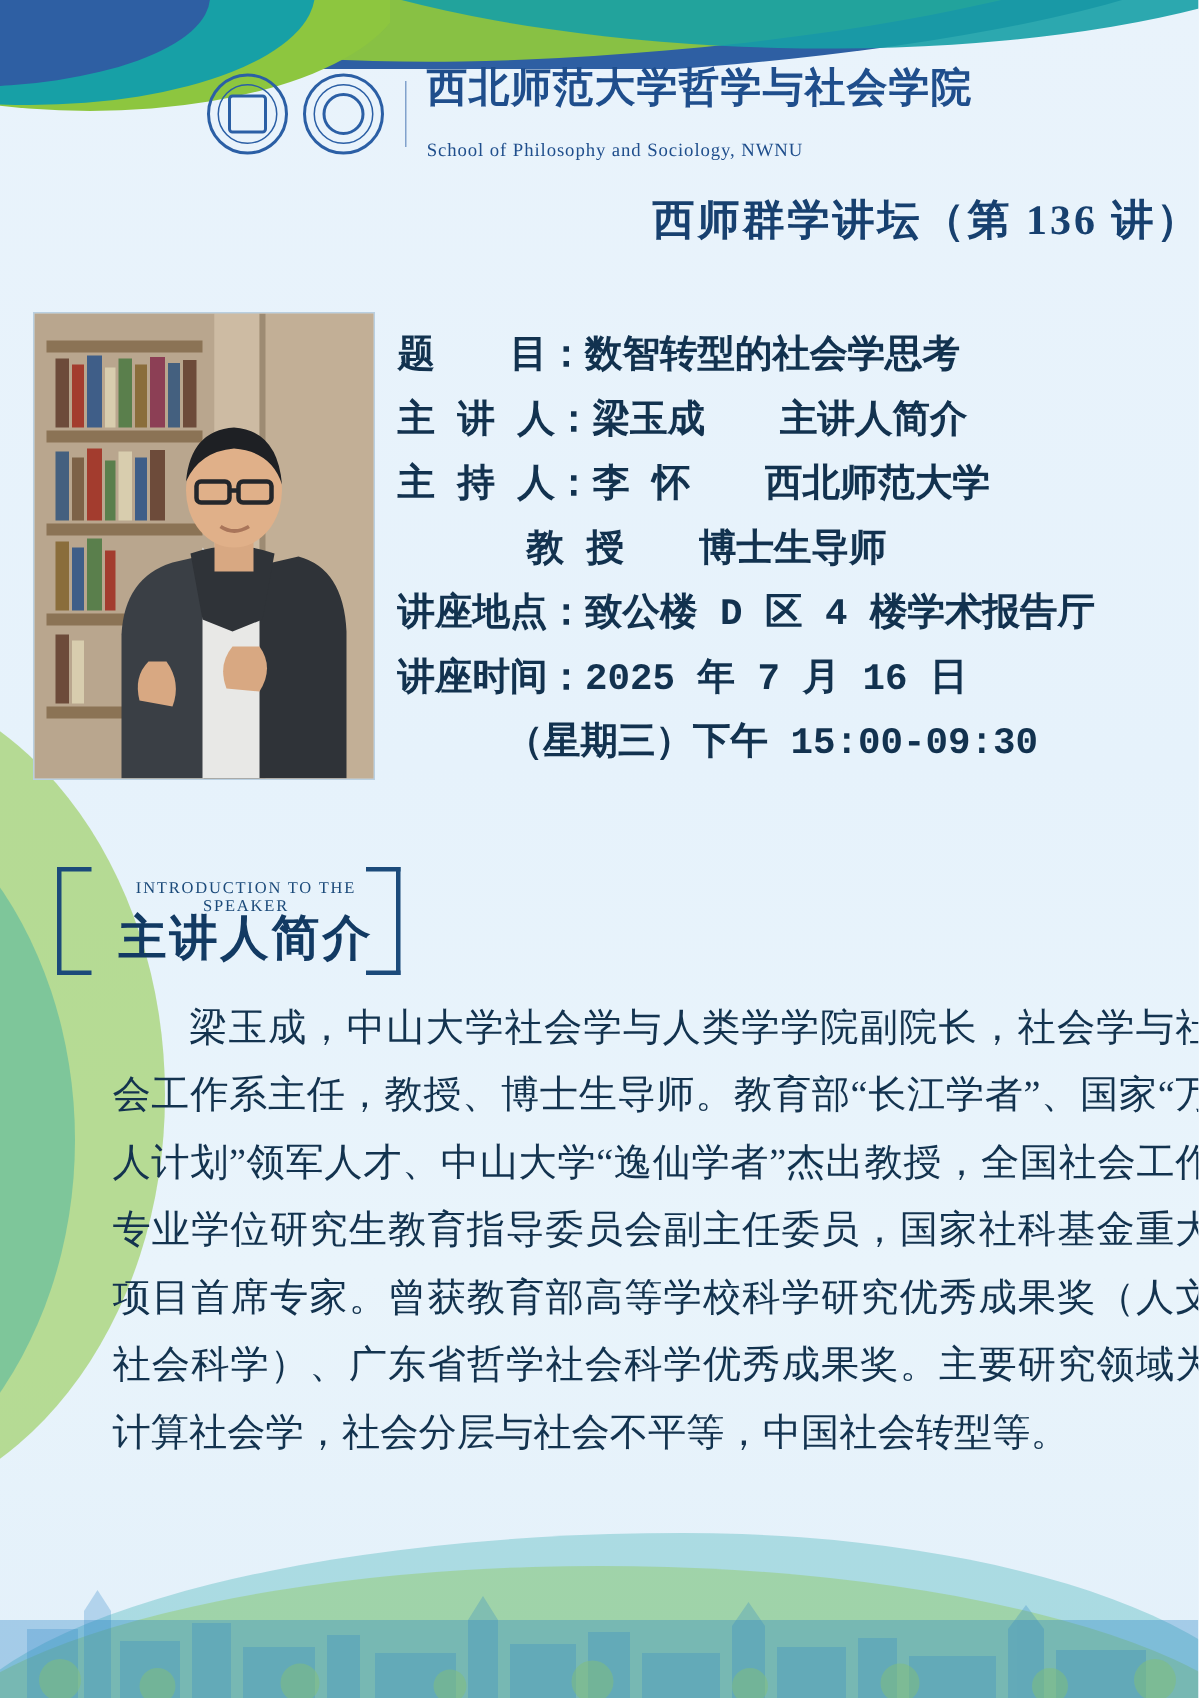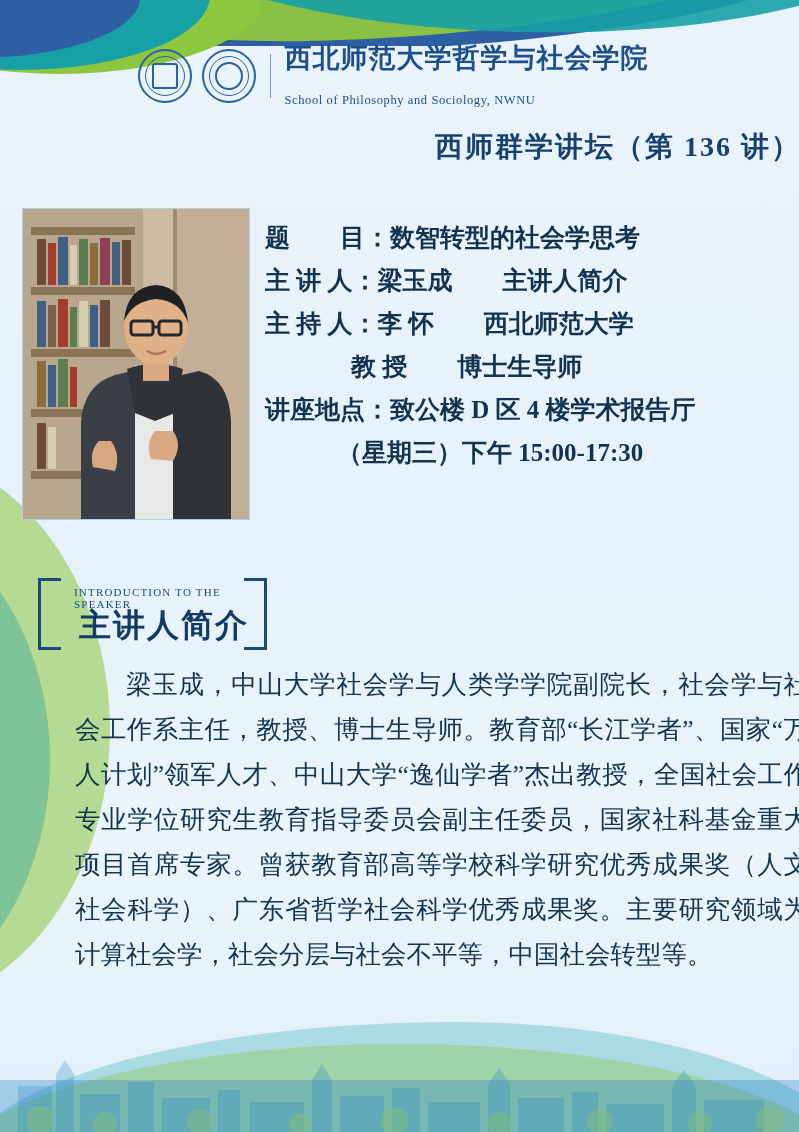--- a/index.html
+++ b/index.html
@@ -132,40 +132,40 @@
     border:1px solid #b9cfe0;
     overflow:hidden;background:#cdbfae;
   }
   .photo svg{display:block;width:226px;height:310px;}
 
   
   .info{
     position:absolute;left:265px;top:216px;width:520px;
     color:#12324f;
     font-size:25px;line-height:43px;
-    font-family:Liberation Serif, serif;
+    font-family:Liberation Mono, monospace;
     font-weight:bold;
   }
   .info .row{white-space:nowrap;}
   .info .lbl{letter-spacing:0;}
   .info .indent{padding-left:86px;}
   .info .indent2{padding-left:72px;}
 
   
   .intro-head{
     position:absolute;left:38px;top:578px;width:300px;height:72px;
   }
   .bracket{
     position:absolute;top:0;width:20px;height:66px;
     border-top:3px solid #1b4a7a;border-bottom:3px solid #1b4a7a;
   }
   .bracket.left{left:0;border-left:3px solid #1b4a7a;}
   .bracket.right{left:206px;border-right:3px solid #1b4a7a;}
   .intro-en{
-    position:absolute;left:36px;top:8px;width:180px;text-align:left;
+    position:absolute;left:36px;top:8px;width:180px;text-align:center;
     font-size:11px;letter-spacing:1.2px;color:#1b4a7a;
     font-family:"Liberation Serif","DejaVu Serif",serif;
   }
   .intro-cn{
     position:absolute;left:36px;top:26px;width:180px;text-align:center;
     font-size:32px;font-weight:bold;color:#123a63;letter-spacing:2px;
   }
 
   
   .body-text{
@@ -285,22 +285,25 @@
     </div>
     <div class="row">
       <span class="lbl">主 持 人：</span><span>李 怀　　西北师范大学</span>
     </div>
     <div class="row indent">
       <span>教 授　　博士生导师</span>
     </div>
     <div class="row">
       <span class="lbl">讲座地点：</span><span>致公楼 D 区 4 楼学术报告厅</span>
     </div>
+    <div class="row">
+      <span class="lbl">讲座时间：</span><span>2025 年 7 月 16 日</span>
+    </div>
     <div class="row indent2">
-      <span>（星期三）下午 15:00-17:30</span>
+      <span>（星期三）下午 15:00-09:30</span>
     </div>
   </div>
 
   <div class="intro-head">
     <div class="bracket left"></div>
     <div class="bracket right"></div>
     <div class="intro-en">INTRODUCTION TO THE SPEAKER</div>
     <div class="intro-cn">主讲人简介</div>
   </div>
 

